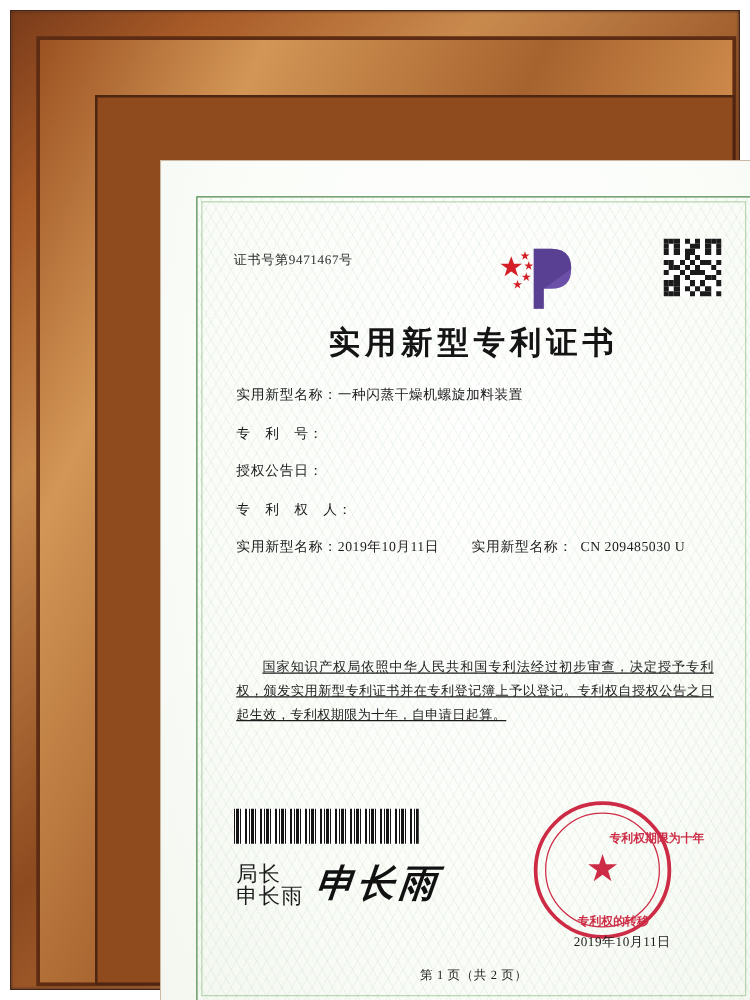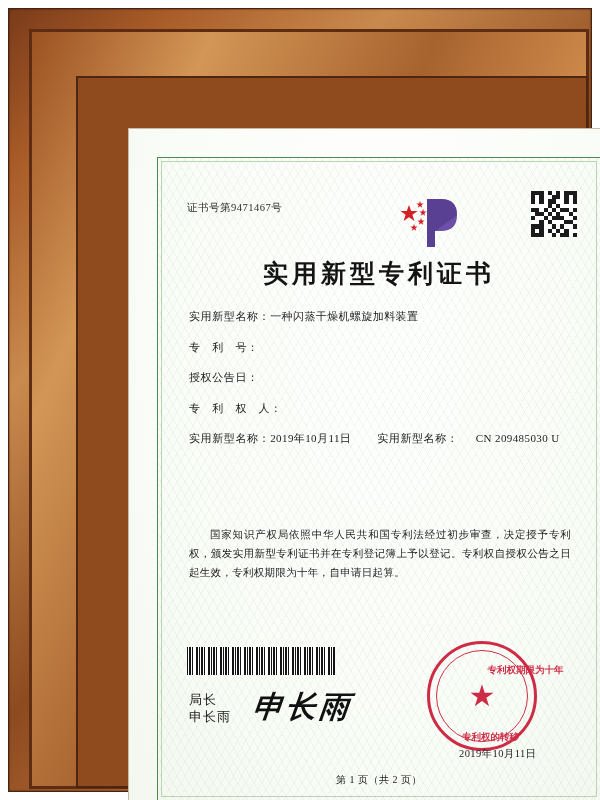--- a/index.html
+++ b/index.html
@@ -150,55 +150,55 @@
   }
   .field-row.two-col .field-label-2 {
     flex: 0 0 auto;
     white-space: pre;
     letter-spacing: 0.6px;
   }
   .field-row.two-col .field-value-2 {
     flex: 1 1 auto;
     margin-left: 6px;
     letter-spacing: 0.4px;
-    text-align: center;
   }
 
   
   .body-text {
     position: absolute;
     left: 60px; top: 396px;
     width: 382px;
     font-family: "Liberation Serif", serif;
     font-size: 10.5px;
     line-height: 19px;
     color: #1c1c1c;
     text-align: justify;
     letter-spacing: 0.3px;
+    text-decoration: underline;
   }
   .body-text p { margin: 0 0 4px 0; text-indent: 21px; }
 
   
   .barcode {
     position: absolute;
     left: 58px; top: 518px;
     width: 148px; height: 28px;
     background-image: repeating-linear-gradient(
       90deg,
       #141414 0 1px, #ffffff 1px 2px, #141414 2px 4px, #ffffff 4px 5px,
       #141414 5px 6px, #ffffff 6px 9px, #141414 9px 11px, #ffffff 11px 12px
     );
   }
 
   
   .sig-labels {
     position: absolute;
     left: 60px; top: 562px;
     font-family: "Liberation Serif", serif;
-    font-size: 13px;
+    font-size: 17px;
     color: #1c1c1c;
     line-height: 17px;
     letter-spacing: 1px;
   }
   .sig-script {
     position: absolute;
     left: 124px; top: 558px;
     font-family: "Liberation Serif", serif;
     font-size: 30px;
     font-style: italic;

